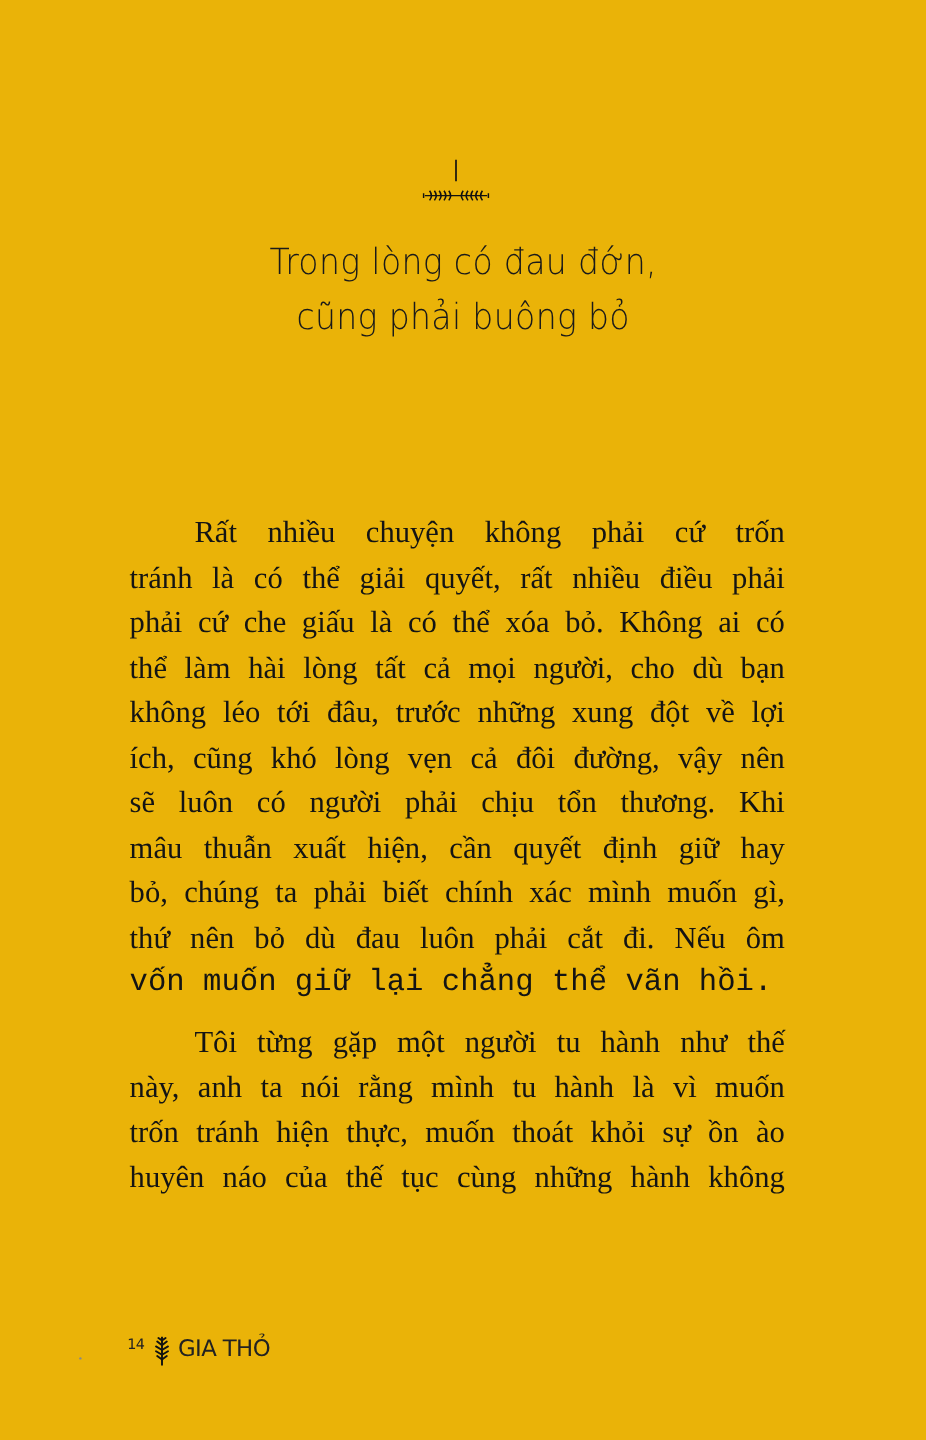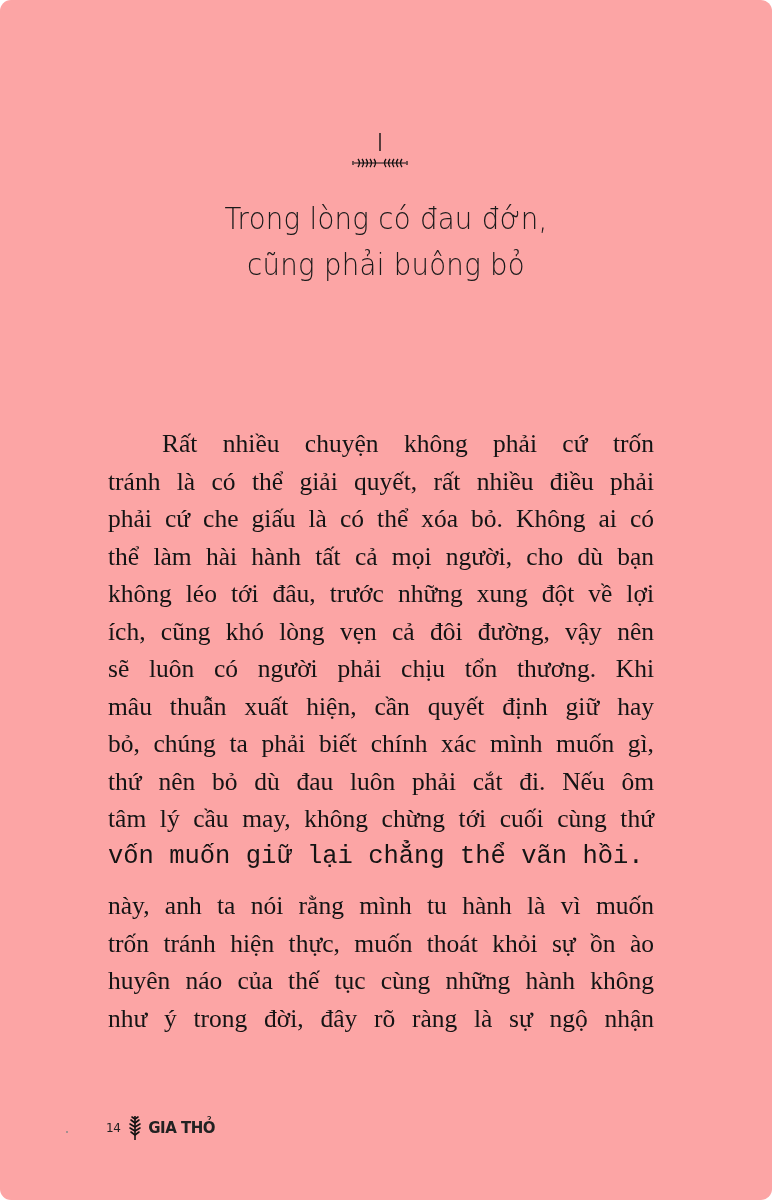--- a/index.html
+++ b/index.html
@@ -1,17 +1,17 @@
 <!DOCTYPE html>
 <html><head>
 <meta charset="utf-8">
 <style>
   html, body { margin: 0; padding: 0; background: #ffffff; }
   body { width: 772px; height: 1200px; position: relative; overflow: hidden; color: #111; }
-  .page { position: absolute; left: 0; top: 0; width: 772px; height: 1200px; background: #fca5a5; border-radius: 11px; }
+  .page { position: absolute; left: 0; top: 0; width: 772px; height: 1200px; background: #eab308; }
 
   .ornament { position: absolute; left: 340px; top: 133px; width: 80px; height: 40px; }
   .ornament svg { display: block; }
 
   .chapter-title {
     position: absolute; left: 150px; top: 196px; width: 472px;
     text-align: center;
     font-family: "DejaVu Sans", sans-serif;
     font-weight: 200;
     font-size: 30px;
@@ -28,27 +28,27 @@
     line-height: 37.5px;
     color: #141414;
   }
   .para { margin: 0 0 12px 0; }
   .line { display: block; text-align: justify; text-align-last: justify; white-space: nowrap; height: 37.5px; }
   .line.last { text-align-last: left; font-family: Liberation Mono, monospace; }
   .line.indent { padding-left: 54px; }
 
   .footer {
     position: absolute; left: 106px; top: 1113px; height: 30px;
-    display: flex; align-items: center;
+    display: flex; 
     font-family: "DejaVu Sans", sans-serif;
     color: #222;
   }
   .page-number { font-size: 12px; margin-right: 8px; letter-spacing: -0.5px; }
   .tree-icon { width: 14px; height: 26px; margin-right: 6px; }
-  .footer-author { font-size: 15px; font-weight: 700; letter-spacing: -0.5px; }
+  .footer-author { font-size: 19px; font-weight: 400; letter-spacing: -0.5px; }
   .speck { position: absolute; left: 66px; top: 1131px; width: 2px; height: 2px; background: #888; border-radius: 1px; }
 </style>
 </head>
 <body>
 
 <div class="page">
 
   <div class="ornament">
     <svg width="80" height="40" viewBox="0 0 80 40">
       <line x1="40" y1="0" x2="40" y2="18" stroke="#111" stroke-width="1.4"></line>
@@ -73,35 +73,34 @@
   <div class="chapter-title">
     <div>Trong lòng có đau đớn,</div>
     <div>cũng phải buông bỏ</div>
   </div>
 
   <div class="body">
     <div class="para">
       <span class="line indent">Rất nhiều chuyện không phải cứ trốn</span>
       <span class="line">tránh là có thể giải quyết, rất nhiều điều phải</span>
       <span class="line">phải cứ che giấu là có thể xóa bỏ. Không ai có</span>
-      <span class="line">thể làm hài hành tất cả mọi người, cho dù bạn</span>
+      <span class="line">thể làm hài lòng tất cả mọi người, cho dù bạn</span>
       <span class="line">không léo tới đâu, trước những xung đột về lợi</span>
       <span class="line">ích, cũng khó lòng vẹn cả đôi đường, vậy nên</span>
       <span class="line">sẽ luôn có người phải chịu tổn thương. Khi</span>
       <span class="line">mâu thuẫn xuất hiện, cần quyết định giữ hay</span>
       <span class="line">bỏ, chúng ta phải biết chính xác mình muốn gì,</span>
       <span class="line">thứ nên bỏ dù đau luôn phải cắt đi. Nếu ôm</span>
-      <span class="line">tâm lý cầu may, không chừng tới cuối cùng thứ</span>
       <span class="line last">vốn muốn giữ lại chẳng thể vãn hồi.</span>
     </div>
     <div class="para">
+      <span class="line indent">Tôi từng gặp một người tu hành như thế</span>
       <span class="line">này, anh ta nói rằng mình tu hành là vì muốn</span>
       <span class="line">trốn tránh hiện thực, muốn thoát khỏi sự ồn ào</span>
       <span class="line">huyên náo của thế tục cùng những hành không</span>
-      <span class="line">như ý trong đời, đây rõ ràng là sự ngộ nhận</span>
     </div>
   </div>
 
   <div class="speck"></div>
 
   <div class="footer">
     <span class="page-number">14</span>
     <svg class="tree-icon" viewBox="0 0 14 26">
       <line x1="7" y1="1" x2="7" y2="25" stroke="#111" stroke-width="1.6"></line>
       <g stroke="#111" stroke-width="1.6" fill="none" stroke-linecap="round">

